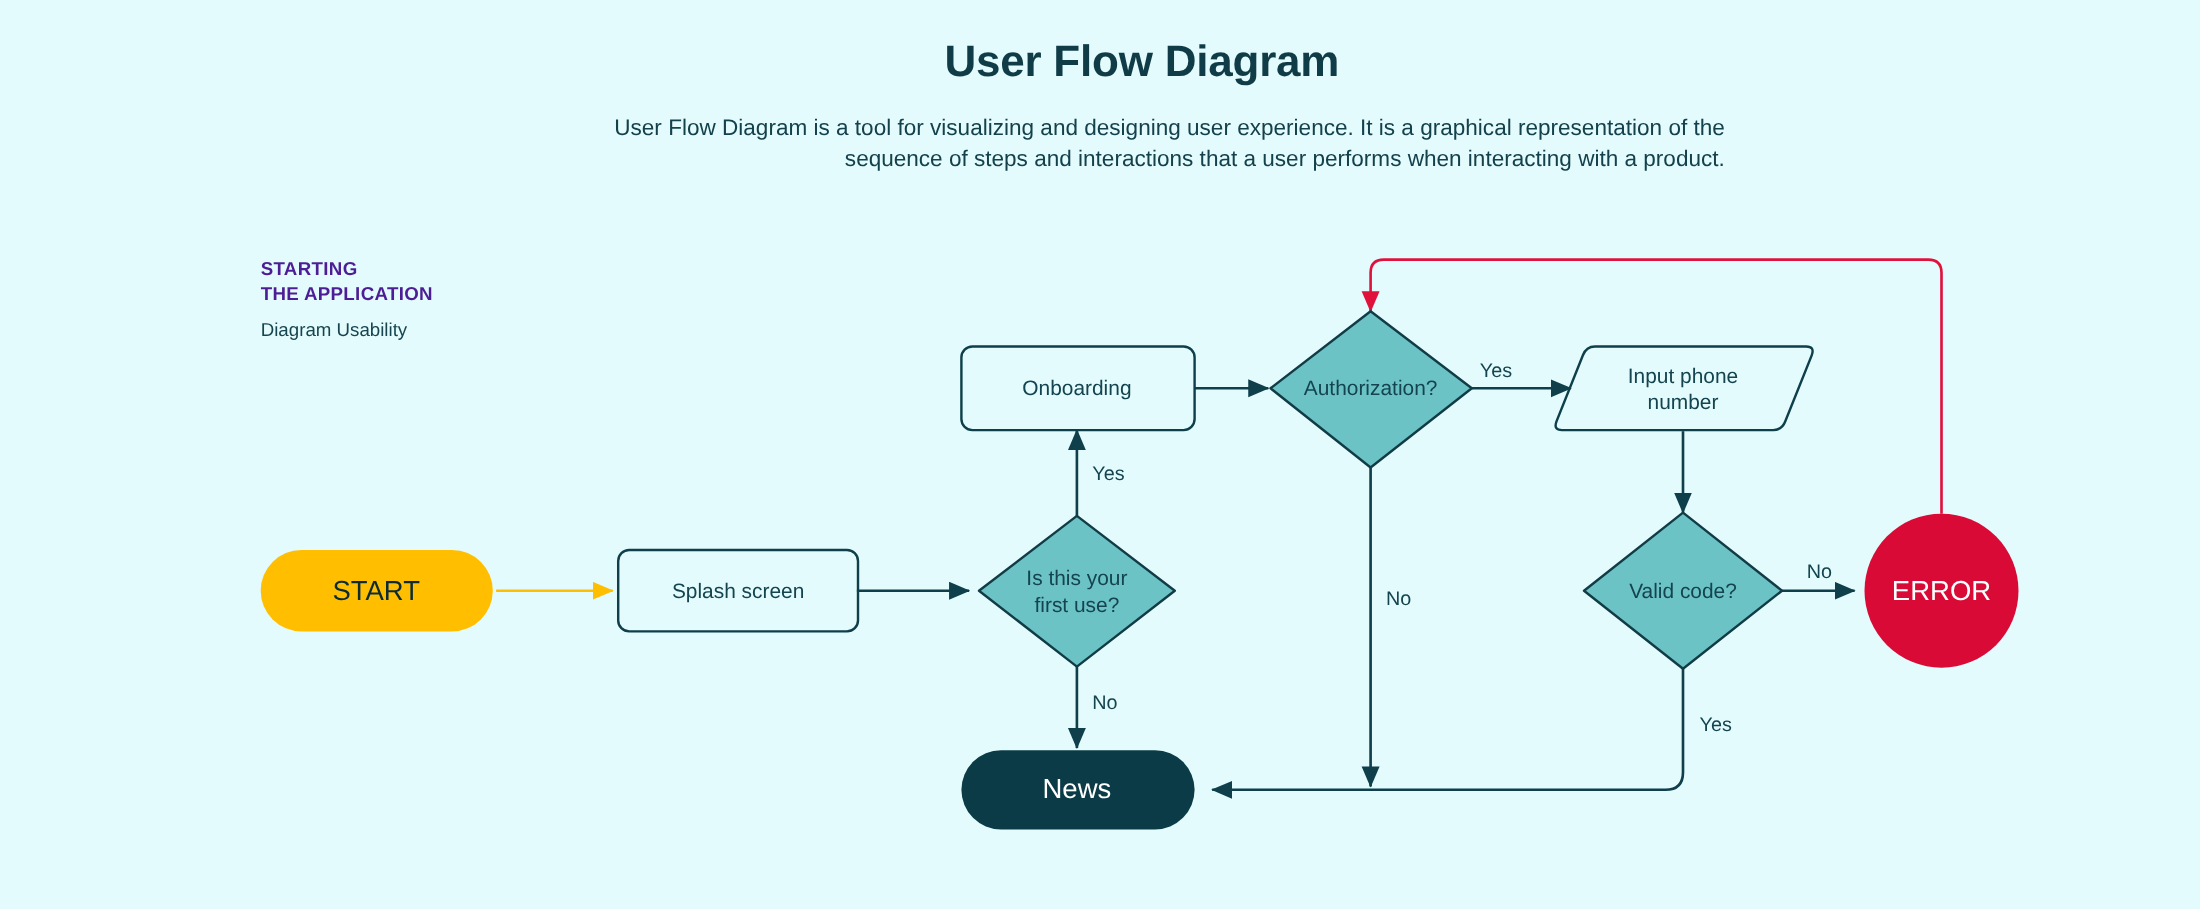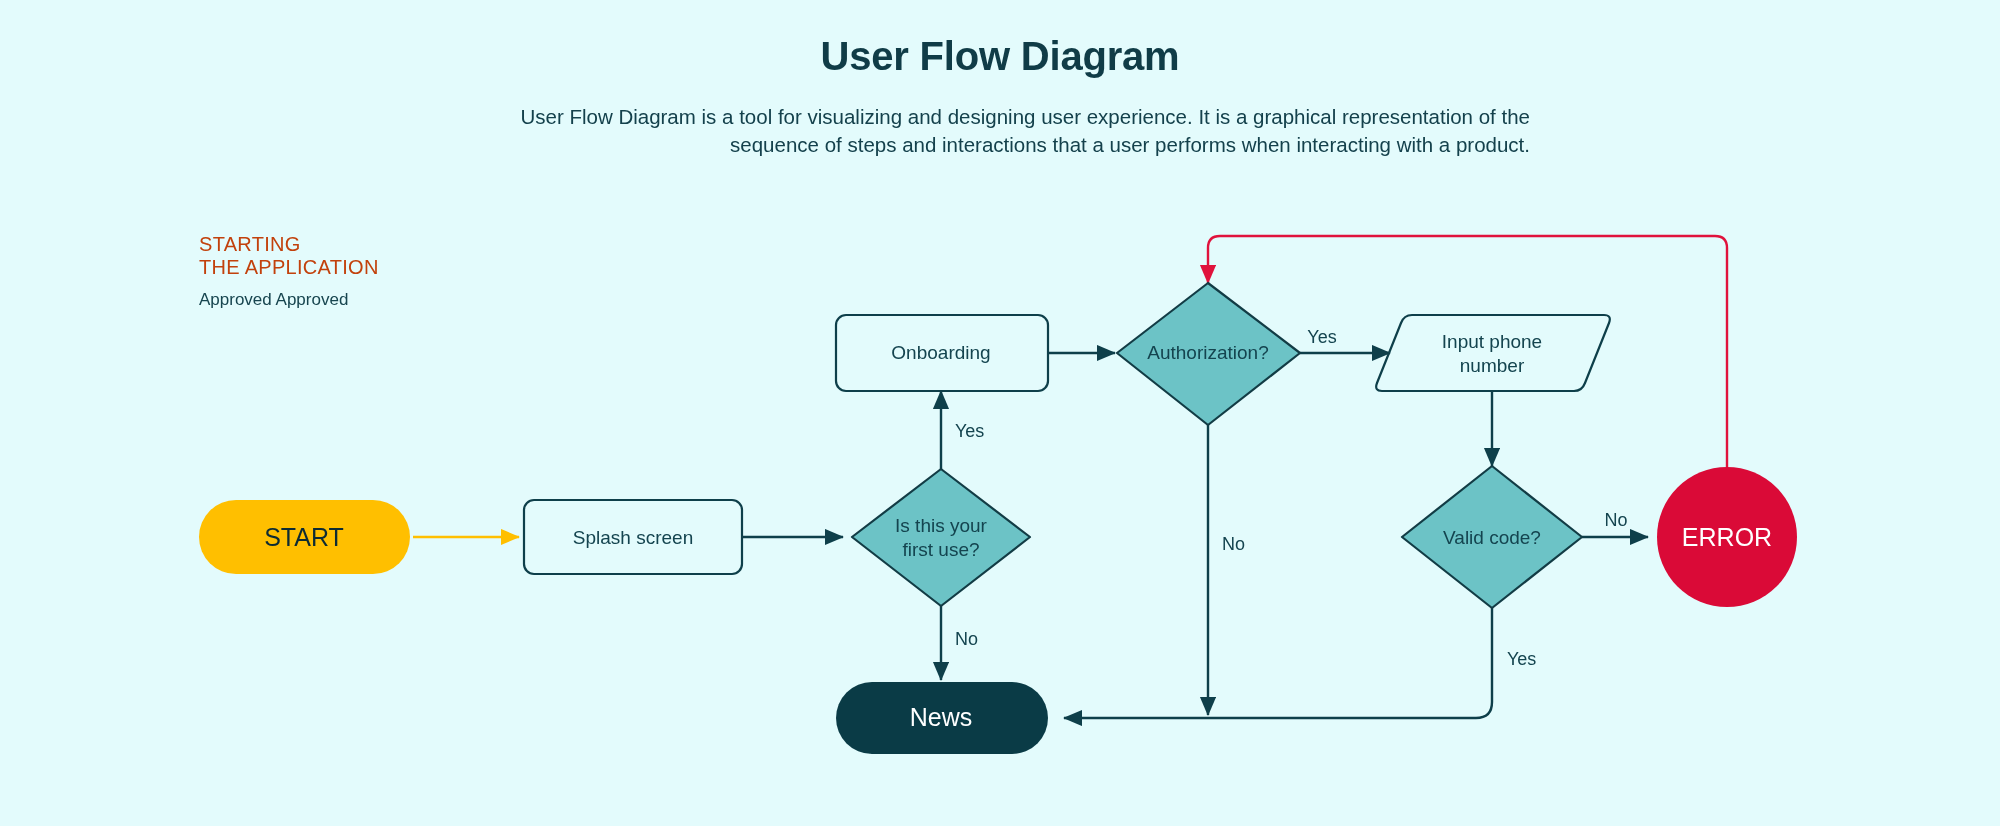--- a/index.html
+++ b/index.html
@@ -12,20 +12,21 @@
     height: 826px;
     background: #e3fbfc;
     font-family: "Liberation Sans", sans-serif;
     color: #0d3d48;
     overflow: hidden;
   }
   .page {
     position: relative;
     width: 1724px;
     height: 826px;
+    margin-left: 38px;
   }
   
   .header {
     position: absolute;
     top: 0;
     left: 0;
     width: 2000px;
     text-align: center;
   }
   .title {
@@ -46,24 +47,24 @@
     text-align: right;
   }
   
   .caption {
     position: absolute;
     left: 199px;
     top: 233px;
     line-height: 23px;
   }
   .caption-line {
-    font-size: 20px;
-    font-weight: normal;
+    font-size: 17px;
+    font-weight: bold;
     letter-spacing: 0.3px;
-    color: #c2410c;
+    color: #4c1d95;
     display: block;
   }
   .caption-sub {
     display: block;
     margin-top: 9px;
     font-size: 17px;
     font-weight: normal;
     color: #17454f;
   }
   
@@ -107,21 +108,21 @@
 <div class="page">
 
   <div class="header">
     <h1 class="title">User Flow Diagram</h1>
     <p class="subtitle">User Flow Diagram is a tool for visualizing and designing user experience. It is a graphical representation of the sequence of steps and interactions that a user performs when interacting with a product.</p>
   </div>
 
   <div class="caption">
     <span class="caption-line">STARTING</span>
     <span class="caption-line">THE APPLICATION</span>
-    <span class="caption-sub">Approved Approved</span>
+    <span class="caption-sub">Diagram Usability</span>
   </div>
 
   <div class="canvas">
     <svg class="flow" viewBox="0 0 2000 826" xmlns="http://www.w3.org/2000/svg">
       <defs>
         <marker id="arrow-dark" markerWidth="9" markerHeight="9" refX="7.6" refY="3.4" orient="auto" markerUnits="strokeWidth">
           <path d="M0,0 L8,3.4 L0,6.8 z" fill="#0e3f4a"></path>
         </marker>
         <marker id="arrow-amber" markerWidth="9" markerHeight="9" refX="7.6" refY="3.4" orient="auto" markerUnits="strokeWidth">
           <path d="M0,0 L8,3.4 L0,6.8 z" fill="#ffbf00"></path>

